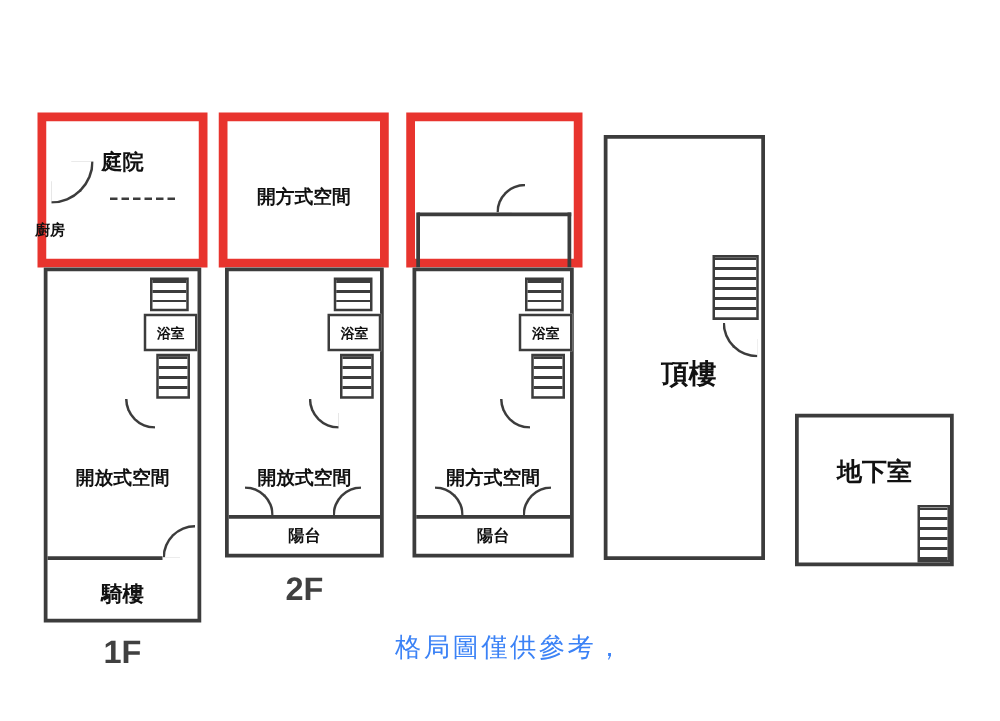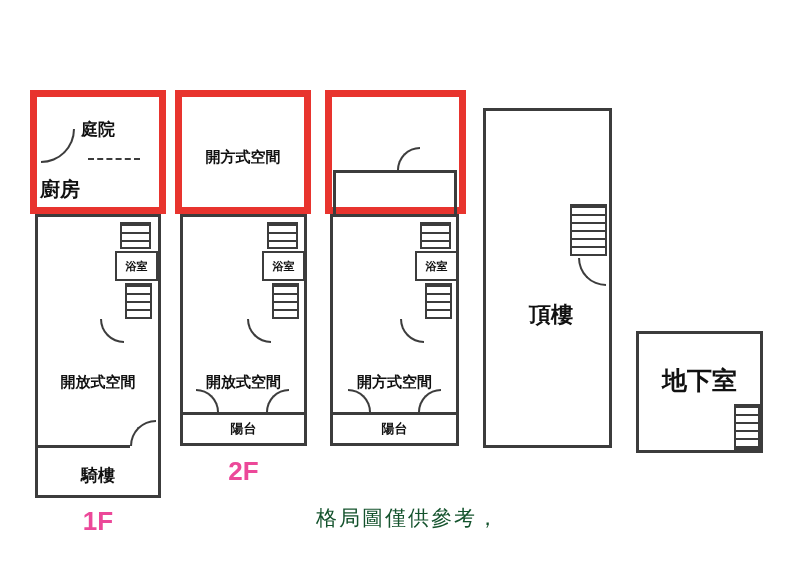--- a/index.html
+++ b/index.html
@@ -22,34 +22,34 @@
           font-size:11px; font-weight:700; color:#111; }
 
   .arc { position:absolute; }
   .arc.tr { border-top:2px solid var(--wall); border-right:2px solid var(--wall); border-radius:0 100% 0 0; }
   .arc.tl { border-top:2px solid var(--wall); border-left:2px solid var(--wall); border-radius:100% 0 0 0; }
   .arc.br { border-bottom:2px solid var(--wall); border-right:2px solid var(--wall); border-radius:0 0 100% 0; }
   .arc.bl { border-bottom:2px solid var(--wall); border-left:2px solid var(--wall); border-radius:0 0 0 100%; }
 
   .lbl { position:absolute; font-weight:700; color:#111; }
   .center { text-align:center; }
-  .floor-tag { position:absolute; font-weight:700; font-size:26px; text-align:center; color:#ec4899; }
-  .note { position:absolute; font-size:21px; font-weight:500; color:#14532d; text-align:center; letter-spacing:2px; }
+  .floor-tag { position:absolute; font-weight:700; font-size:26px; text-align:center; color:#404040; }
+  .note { position:absolute; font-size:21px; font-weight:500; color:#3b82f6; text-align:center; letter-spacing:2px; }
 </style>
 </head>
 <body>
 
 <div class="canvas">
 
   <div class="layer">
     <div class="redbox" style="left:30px; top:62px; width:136px; height:124px;"></div>
     <div class="lbl center" style="left:30px; top:90px; width:136px; font-size:17px;">庭院</div>
     <div class="arc br" style="left:41px; top:101px; width:34px; height:34px;"></div>
     <div class="dashed" style="left:88px; top:130px; width:52px;"></div>
-    <div class="lbl" style="left:40px; top:148px; font-size:20px;">廚房</div>
+    <div class="lbl" style="left:28px; top:148px; font-size:12px;">廚房</div>
 
     <div class="room" style="left:35px; top:186px; width:126px; height:284px;"></div>
     <div class="stairs" style="left:120px; top:194px; width:31px; height:27px;"></div>
     <div class="bath" style="left:115px; top:223px; width:43px; height:30px;">浴室</div>
     <div class="stairs" style="left:125px; top:255px; width:27px; height:36px;"></div>
     <div class="arc bl" style="left:100px; top:291px; width:24px; height:24px;"></div>
     <div class="lbl center" style="left:35px; top:345px; width:126px; font-size:15px;">開放式空間</div>
     <div class="wall-h" style="left:38px; top:417px; width:92px;"></div>
     <div class="arc tl" style="left:130px; top:392px; width:26px; height:26px;"></div>
     <div class="lbl center" style="left:35px; top:436px; width:126px; font-size:17px;">騎樓</div>
@@ -89,26 +89,26 @@
     <div class="wall-h" style="left:333px; top:384px; width:123px;"></div>
     <div class="arc tr" style="left:348px; top:361px; width:23px; height:23px;"></div>
     <div class="arc tl" style="left:418px; top:361px; width:23px; height:23px;"></div>
     <div class="lbl center" style="left:330px; top:392px; width:129px; font-size:13px;">陽台</div>
   </div>
 
   <div class="layer">
     <div class="room" style="left:483px; top:80px; width:129px; height:340px;"></div>
     <div class="stairs" style="left:570px; top:176px; width:37px; height:52px;"></div>
     <div class="arc bl" style="left:578px; top:230px; width:28px; height:28px;"></div>
-    <div class="lbl center" style="left:483px; top:272px; width:136px; font-size:22px;">頂樓</div>
+    <div class="lbl center" style="left:483px; top:256px; width:136px; font-size:22px;">頂樓</div>
   </div>
 
   <div class="layer">
     <div class="room" style="left:636px; top:303px; width:127px; height:122px;"></div>
-    <div class="lbl center" style="left:636px; top:336px; width:127px; font-size:25px;">地下室</div>
+    <div class="lbl center" style="left:636px; top:336px; width:127px; font-size:20px;">地下室</div>
     <div class="stairs" style="left:734px; top:376px; width:26px; height:46px;"></div>
   </div>
 
   <div class="layer">
     <div class="note" style="left:268px; top:476px; width:280px;">格局圖僅供參考，</div>
   </div>
 
 </div>
 
 </body></html>

